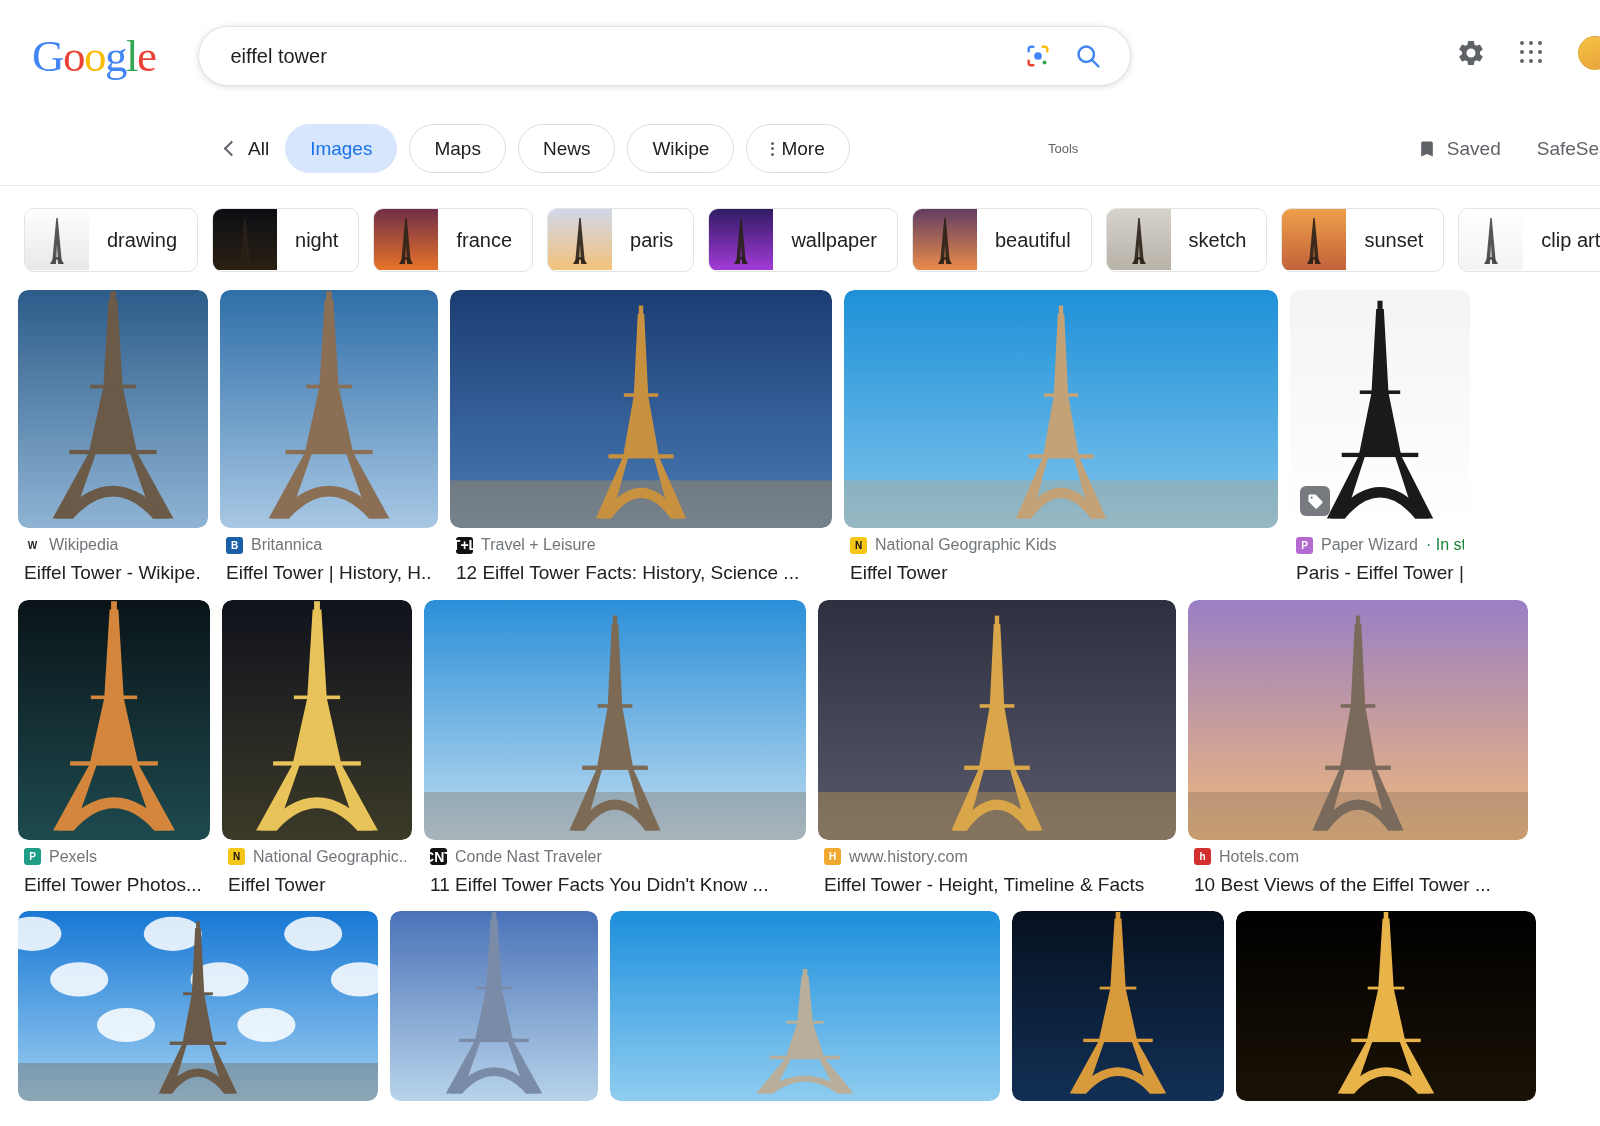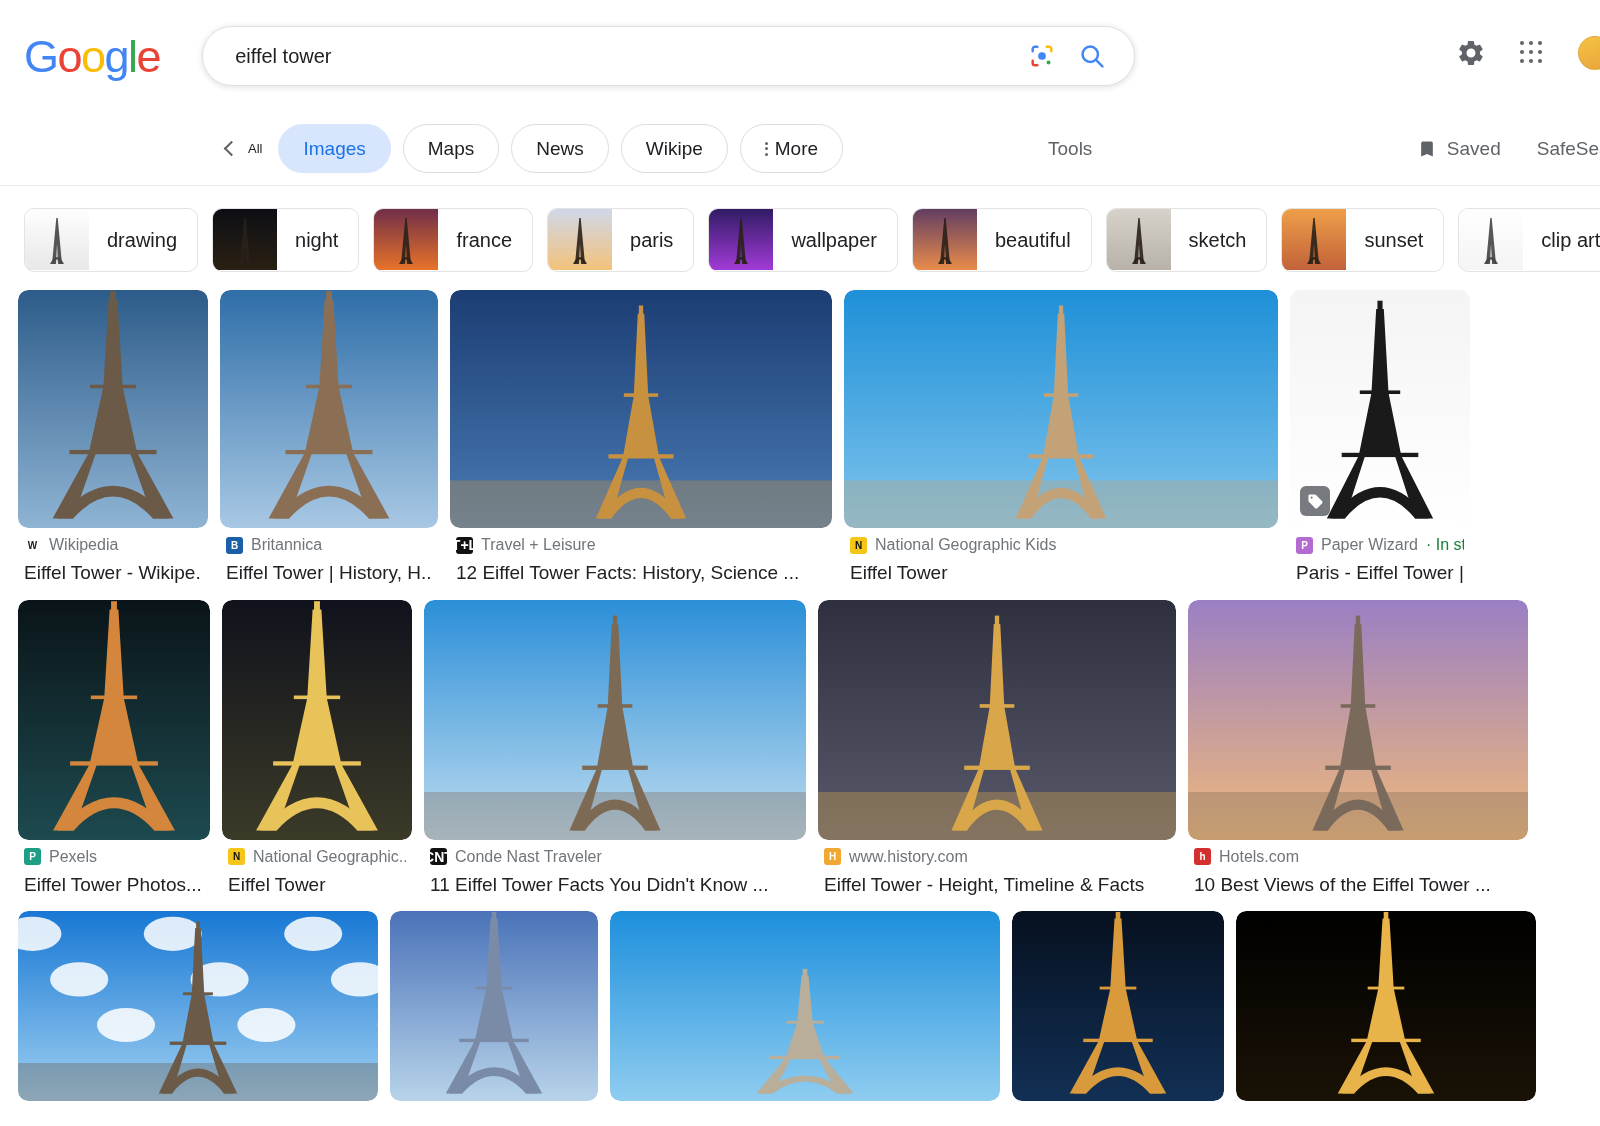--- a/index.html
+++ b/index.html
@@ -14,21 +14,22 @@
   .header {
     position: relative;
     height: 112px;
     display: flex;
     align-items: center;
     padding: 0 24px;
   }
   .glogo {
     font-size: 45px;
     letter-spacing: -1.5px;
-    font-family: Liberation Sans, sans-serif;
+    font-family: Liberation Serif, serif;
+    margin-left: 8px;
     margin-right: 42px;
     line-height: 1;
     user-select: none;
   }
   .glogo span { font-weight: 400; }
   .c-b { color: #4285F4; } .c-r { color: #EA4335; }
   .c-y { color: #FBBC05; } .c-g { color: #34A853; }
 
   .searchbar {
     position: relative;
@@ -82,21 +83,21 @@
   .navbar {
     position: relative;
     height: 74px;
     display: flex;
     align-items: center;
     padding: 0 24px 0 0;
     border-bottom: 1px solid #ebebeb;
   }
   .nav-left { display: flex; align-items: center; gap: 12px; margin-left: 226px; }
   .back-all { display: flex; align-items: center; gap: 11px; cursor: pointer; padding-right: 4px; }
-  .back-all .lbl { font-size: 13px; color: #202124; }
+  .back-all .lbl { font-size: 19px; color: #202124; }
   .chev-l {
     width: 11px; height: 11px;
     border-left: 2.2px solid #5f6368;
     border-bottom: 2.2px solid #5f6368;
     transform: rotate(45deg);
   }
   .tab {
     height: 49px;
     padding: 16px 24px;
     border: 1px solid #dadce0;
@@ -114,21 +115,21 @@
     background: #d7e6fd;
     border-color: #d7e6fd;
     color: #1a73e8;
   }
   .kebab { display: flex; flex-direction: column; gap: 2.5px; }
   .kebab i { width: 3px; height: 3px; border-radius: 50%; background: #5f6368; display: block; }
 
   .nav-tools {
     position: absolute;
     left: 1048px;
-    font-size: 19px;
+    font-size: 13px;
     color: #5f6368;
     cursor: pointer;
   }
   .nav-right {
     position: absolute;
     right: -36px;
     display: flex;
     align-items: center;
     gap: 36px;
   }

